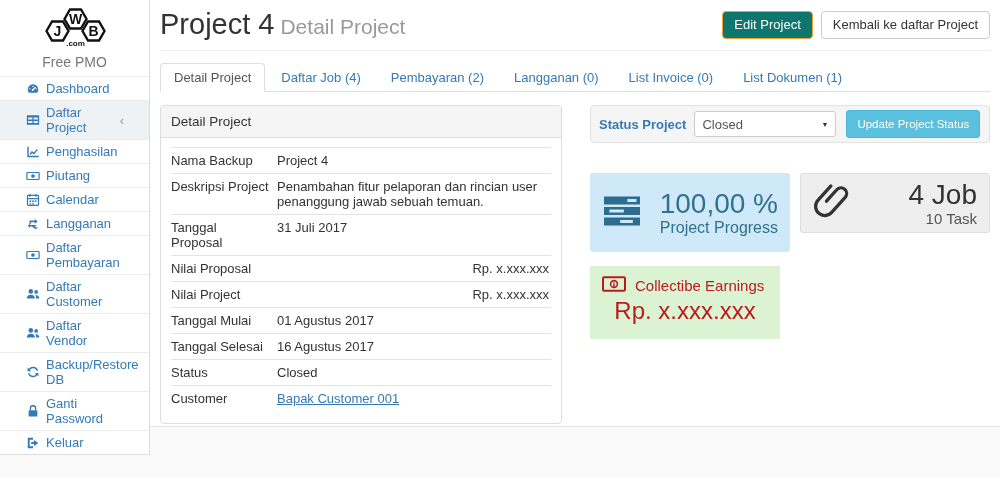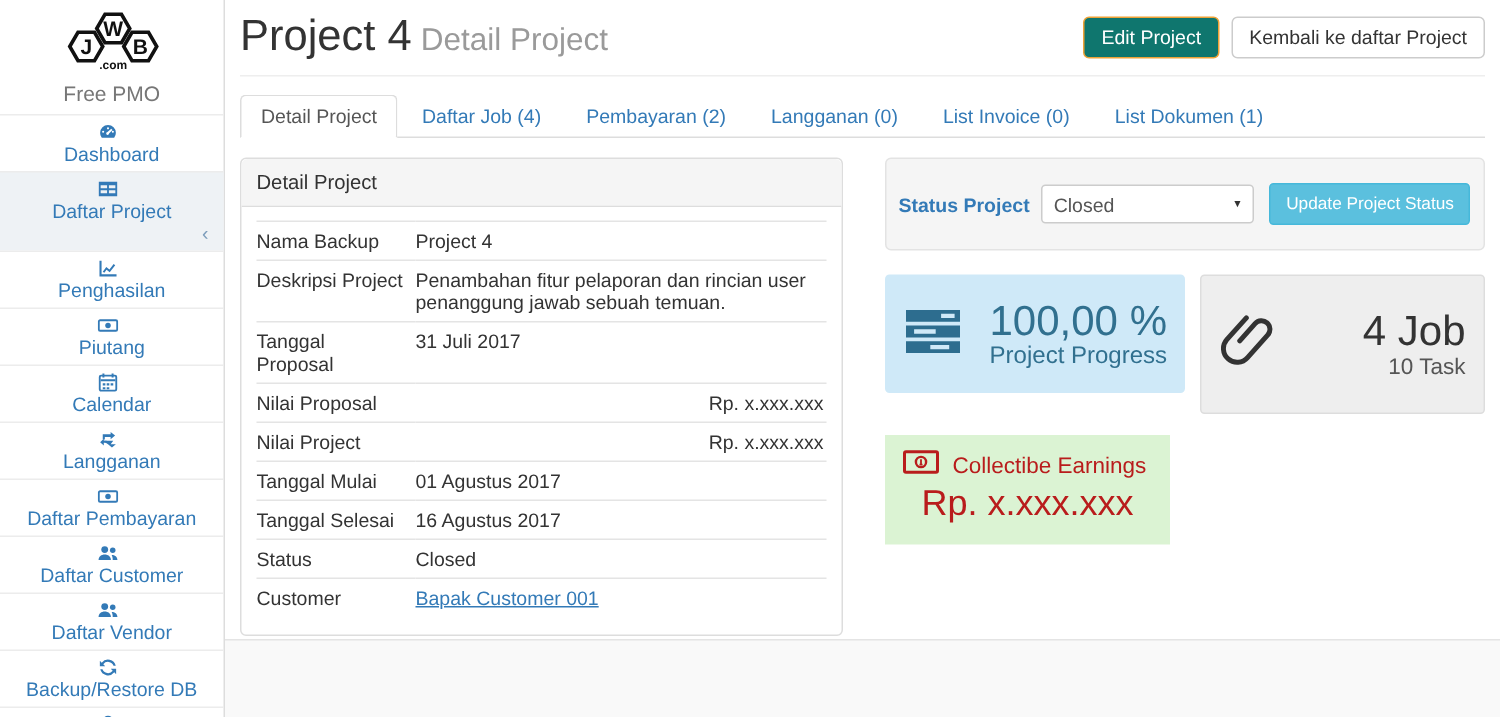--- a/index.html
+++ b/index.html
@@ -16,22 +16,22 @@
   
   .sidebar {
     position:absolute; left:0; top:0; width:150px;
     background:#fff; border-right:1px solid #ddd; border-bottom:1px solid #ddd;
   }
   .brand { text-align:center; padding:7px 0 6px; }
   .brand-name { color:#777; font-size:14px; margin-top:2px; }
   .side-menu { list-style:none; }
   .side-item {
     display:flex; align-items:center;
-    padding:4px 10px; border-top:1px solid #ececec;
-    color:#337ab7; cursor:pointer; font-size:13px; line-height:15px;flex-direction:column;
+    padding:4px 25px; border-top:1px solid #ececec;
+    color:#337ab7; cursor:pointer; font-size:13px; line-height:15px;
   }
   .side-item.active { background:#eef2f5; }
   .sicon { display:inline-flex; width:16px; justify-content:center; margin-right:5px; flex:none; color:#337ab7; }
   .sicon svg { display:block; }
   .badge-pill {
     margin-left:auto; background:#7a7a7a; color:#fff; font-size:10px;
     padding:2px 7px; border-radius:9px; font-weight:bold;
   }
   .chev { margin-left:auto; color:#7c9dbb; font-size:13px; }
 
@@ -85,41 +85,41 @@
   .dtable { width:100%; border-collapse:collapse; font-size:13px; }
   .dtable td { border-top:1px solid #e4e4e4; padding:5px 2px 5px 0; vertical-align:top; color:#333; }
   .dtable td.lbl { width:106px; padding-right:8px; }
   .dtable tr.r-align td.val { text-align:right; }
   .dtable a { text-decoration:underline; }
 
   .right-col { margin-left:28px; width:400px; flex:none; }
 
   .well {
     background:#f5f5f5; border:1px solid #e3e3e3; border-radius:4px;
-    padding:16px 8px; display:flex; align-items:center; margin-bottom:16px;
+    padding:4px 8px; display:flex; align-items:center; margin-bottom:30px;
   }
   .well-label { color:#337ab7; font-weight:bold; font-size:13px; margin-right:8px; }
   .select {
     background:#fff; border:1px solid #ccc; border-radius:3px;
     width:142px; height:26px; display:flex; align-items:center;
     padding:0 7px; color:#555; font-size:13px; position:relative; cursor:pointer;
   }
   .select .caret { margin-left:auto; font-size:7px; color:#333; }
   .well .btn-info { margin-left:10px; }
 
   .cards-row { display:flex; justify-content:space-between; margin-bottom:14px; }
   .card { border-radius:3px; padding:10px 12px; display:flex; align-items:center; }
   .card-progress {
     width:200px; height:79px; background:#cfe9f8; color:#31708f;
   }
   .card-progress .cicon { color:#2d6d8f; margin-right:10px; flex:none; }
   .card-progress .big { font-size:28px; line-height:30px; white-space:nowrap; }
   .card-progress .sub { font-size:16px; }
   .card-jobs {
-    width:190px; height:93px; background:#eee; border:1px solid #ddd; color:#333;
+    width:190px; height:60px; background:#eee; border:1px solid #ddd; color:#333;
   }
   .card-jobs .cicon { color:#333; flex:none; }
   .card-jobs .txt { margin-left:auto; text-align:right; }
   .card-jobs .big { font-size:28px; line-height:30px; }
   .card-jobs .sub { font-size:15px; color:#555; }
   .card-earnings {
     width:190px; height:73px; background:#dbf3d3; color:#b91c1c;
     display:block; padding:10px 12px;
   }
   .ce-top { display:flex; align-items:center; font-size:15px; }

